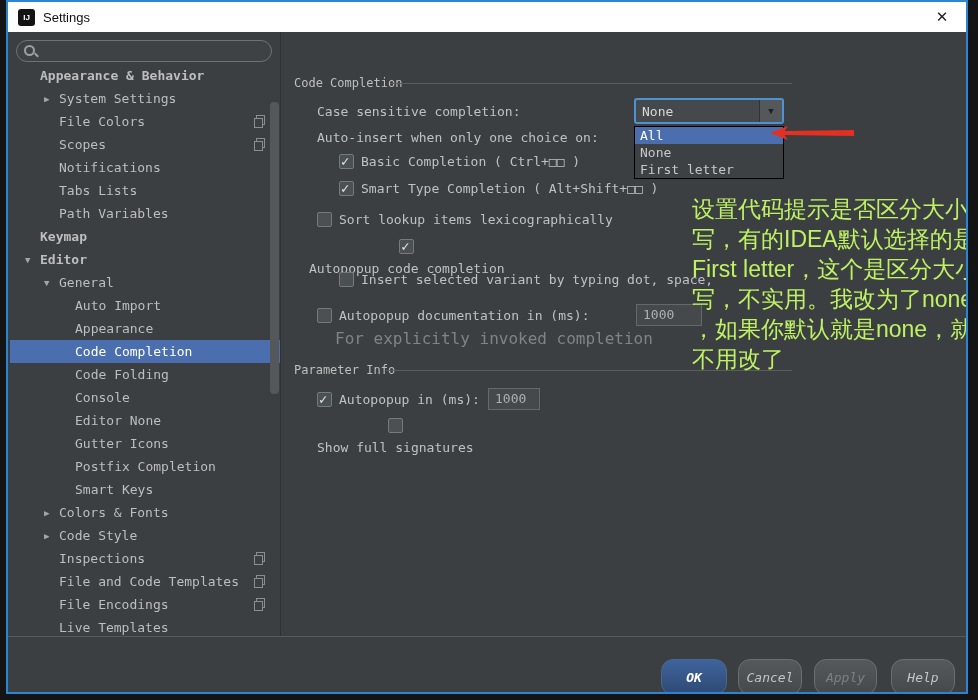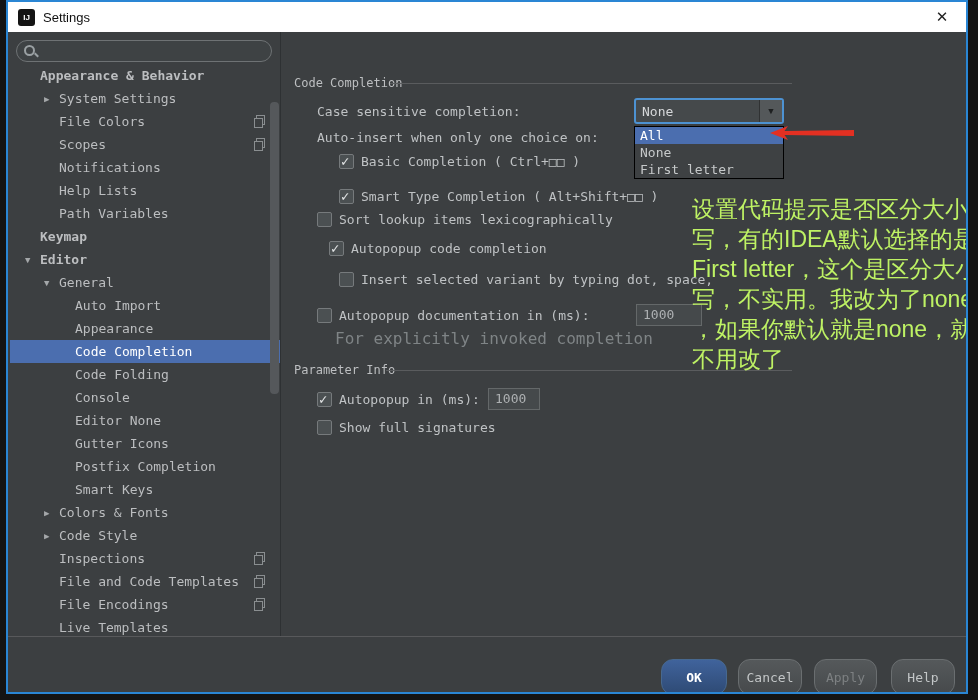--- a/index.html
+++ b/index.html
@@ -43,21 +43,21 @@
   .opt{position:absolute;display:flex;gap:7px;align-items:center;height:18px;font-size:13px;color:#bfc2c4;white-space:nowrap;}
   .cb{position:relative;width:15px;height:15px;background:#4b5052;border:1px solid #767a7c;border-radius:2px;flex:none;box-sizing:border-box;}
   .cb.checked::after{content:"✓";position:absolute;left:1px;top:-2px;font-size:14px;font-weight:bold;color:#e3e5e6;}
   .tfield{position:absolute;background:#45494b;border:1px solid #646869;color:#adb0b2;font-size:13px;line-height:20px;padding-left:6px;box-sizing:border-box;height:22px;}
   
   .anno{position:absolute;left:684px;top:192px;z-index:8;font-family:"Liberation Sans",sans-serif;font-size:23px;pointer-events:none;}
   .anno div{height:30px;line-height:30px;white-space:nowrap;}
   .redarrow{position:absolute;left:762px;top:123px;z-index:9;pointer-events:none;}
   
   .hline{position:absolute;left:0;right:0;top:634px;height:1px;background:#58595b;}
-  .fbtn{position:absolute;top:657px;height:36px;border-radius:12px;border:1px solid #6a6e70;background:linear-gradient(#55595b,#46494b);color:#c3c6c7;font-size:13px;font-family:"DejaVu Sans Mono",monospace;display:flex;align-items:center;justify-content:center;box-sizing:border-box;}
+  .fbtn{position:absolute;top:657px;height:36px;border-radius:12px;border:1px solid #6a6e70;background:linear-gradient(#55595b,#46494b);color:#c3c6c7;font-size:13px;font-family:"DejaVu Sans Mono",monospace;display:flex;align-items:center;justify-content:center;box-sizing:border-box;font-style:italic;}
   .fbtn.ok{left:653px;width:66px;background:linear-gradient(#40639c,#2e4a74);border-color:#47688f;color:#fff;font-weight:bold;}
   .fbtn.cancel{left:730px;width:64px;}
   .fbtn.apply{left:806px;width:63px;}
   .fbtn.apply.disabled{color:#7d8082;}
   .fbtn.help{left:883px;width:64px;}
 </style>
 </head>
 <body>
 
 <div class="window">
@@ -86,21 +86,21 @@
         <span class="cpy"></span>
       </div>
     <div class="trow lvl1">
         <span>Scopes</span>
         <span class="cpy"></span>
       </div>
     <div class="trow lvl1">
         <span>Notifications</span>
       </div>
     <div class="trow lvl1">
-        <span>Help Lists</span>
+        <span>Tabs Lists</span>
       </div>
     <div class="trow lvl1">
         <span>Path Variables</span>
       </div>
     <div class="trow lvl0">
         <span>Keymap</span>
       </div>
     <div class="trow lvl0">
         <span class="tg">▼</span>
         <span>Editor</span>
@@ -184,29 +184,29 @@
   </div>
 
   <svg class="redarrow" width="84" height="17">
     <polygon points="0,8 18,1 14.5,6 84,5 84,11 14.5,10 18,15" fill="#e33022"></polygon>
   </svg>
 
   <div class="opt" style="left:331px;top:150px;">
     <span class="cb checked"></span>
     <span>Basic Completion ( Ctrl+□□ )</span>
   </div>
-  <div class="opt" style="left:331px;top:177px;margin-top:8px;">
+  <div class="opt" style="left:331px;top:177px;">
     <span class="cb checked"></span>
     <span>Smart Type Completion ( Alt+Shift+□□ )</span>
   </div>
   <div class="opt" style="left:309px;top:208px;">
     <span class="cb"></span>
     <span>Sort lookup items lexicographically</span>
   </div>
-  <div class="opt" style="left:321px;top:237px;">
+  <div class="opt" style="left:301px;top:237px;flex-direction:column;">
     <span class="cb checked"></span>
     <span>Autopopup code completion</span>
   </div>
   <div class="opt" style="left:331px;top:268px;">
     <span class="cb"></span>
     <span>Insert selected variant by typing dot, space,</span>
   </div>
   <div class="opt" style="left:309px;top:304px;">
     <span class="cb"></span>
     <span>Autopopup documentation in (ms):</span>
@@ -215,21 +215,21 @@
   <div class="hint" style="left:327px;top:327px;">For explicitly invoked completion</div>
 
   <div class="sect" style="left:286px;top:361px;">Parameter Info</div>
   <div class="sline" style="left:378px;top:368px;width:406px;"></div>
 
   <div class="opt" style="left:309px;top:388px;">
     <span class="cb checked"></span>
     <span>Autopopup in (ms):</span>
   </div>
   <div class="tfield" style="left:480px;top:386px;width:52px;">1000</div>
-  <div class="opt" style="left:309px;top:416px;">
+  <div class="opt" style="left:309px;top:416px;flex-direction:column;">
     <span class="cb"></span>
     <span>Show full signatures</span>
   </div>
 
   <div class="anno" id="anno" style="color: #bef264;">
       <div>设置代码提示是否区分大小</div>
       <div>写，有的IDEA默认选择的是</div>
       <div>First letter，这个是区分大小</div>
       <div>写，不实用。我改为了none</div>
       <div>，如果你默认就是none，就</div>

